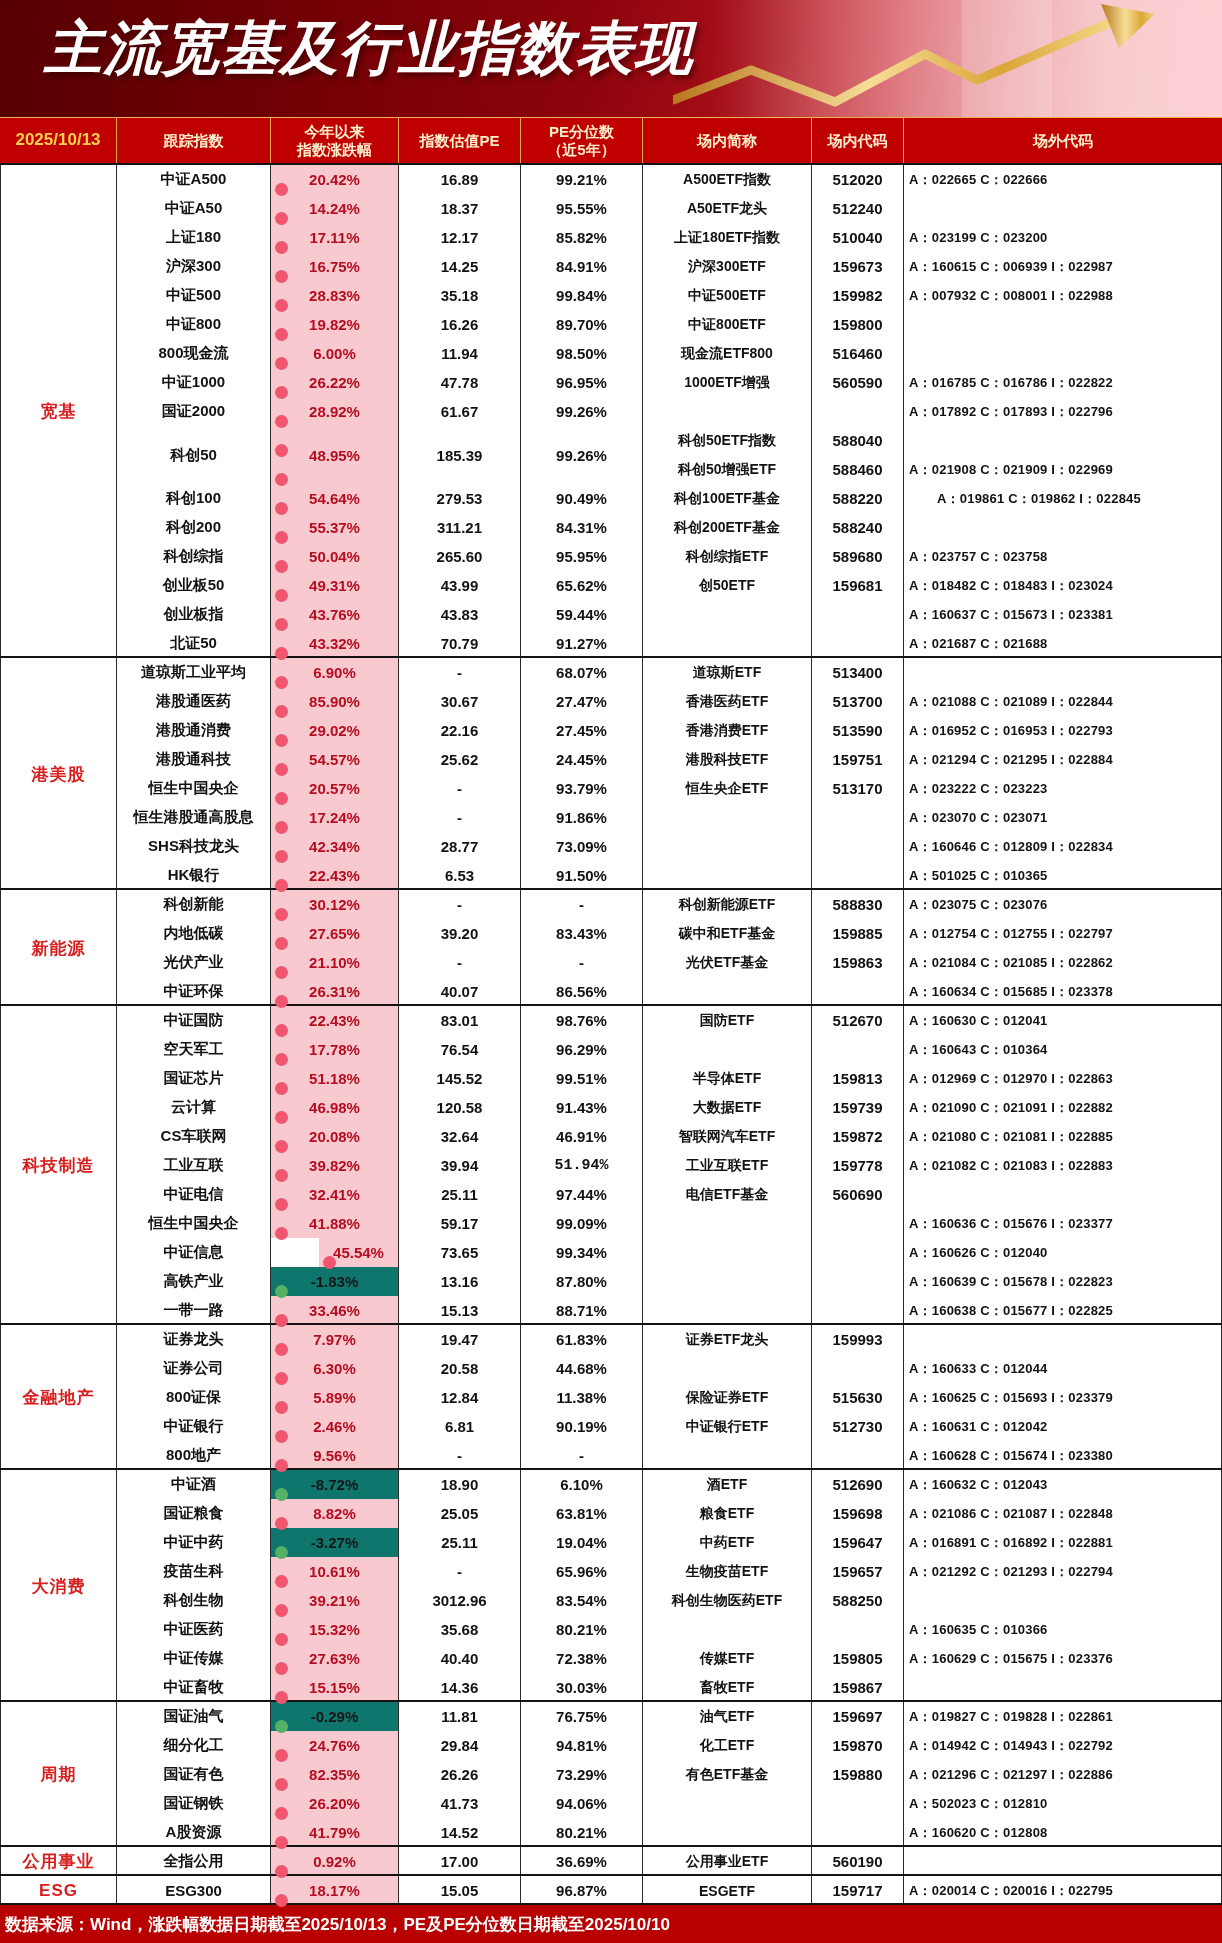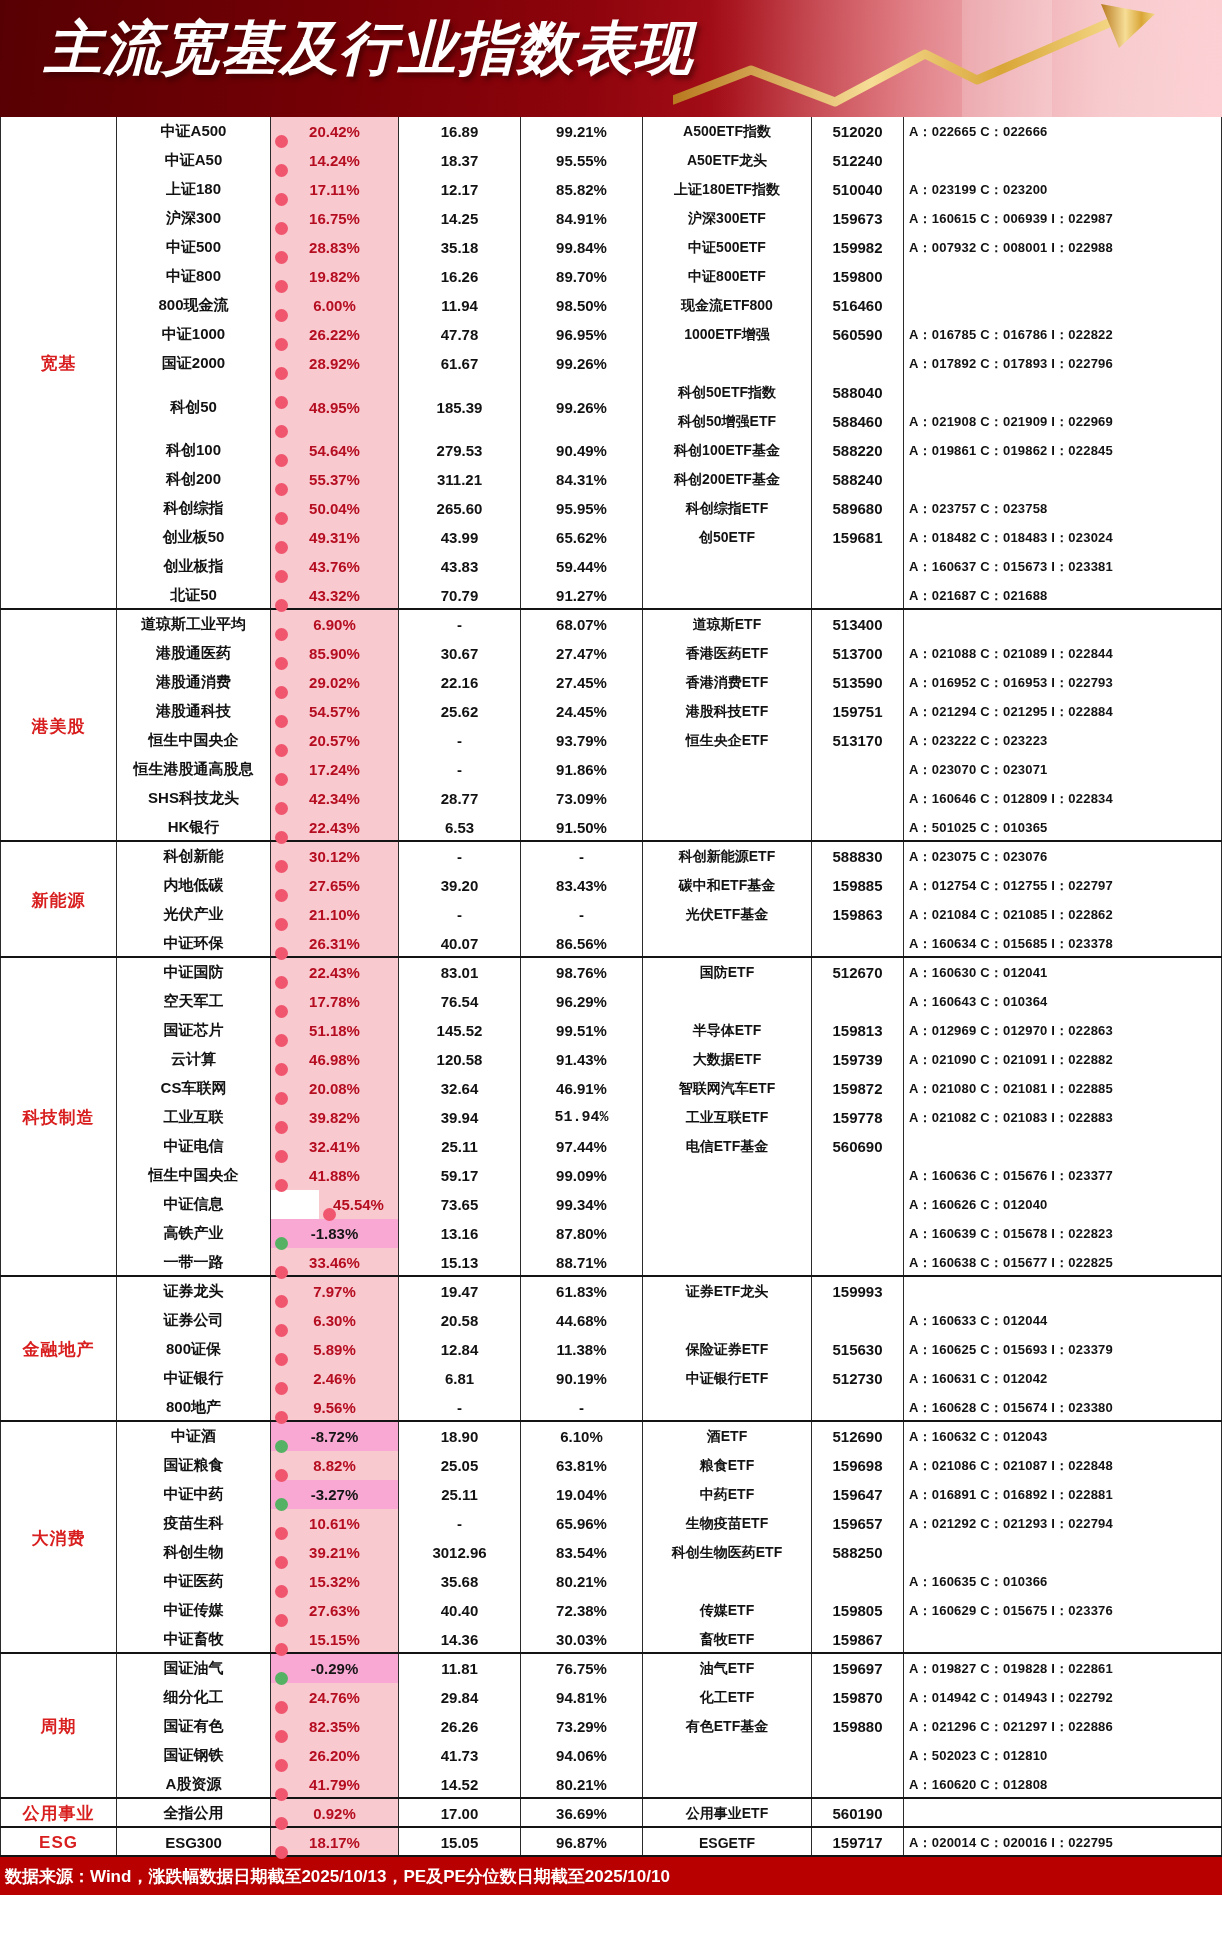--- a/index.html
+++ b/index.html
@@ -32,21 +32,21 @@
   .section { display:grid; grid-template-columns:117px 154px 128px 122px 122px 169px 92px 318px;
     grid-auto-rows:29px; position:relative; }
   .section::after { content:''; position:absolute; left:0; right:0; bottom:0; height:2px; background:#141414; }
 
   .cell { display:flex; align-items:center; justify-content:center;
     font-size:15px; color:#121212; border-right:1px solid #2b2b2b; }
   .cat  { grid-column:1; color:#d81e1e; font-weight:bold; font-size:17px; letter-spacing:1px;
     border-left:1px solid #2b2b2b; }
   .idx  { grid-column:2; font-weight:bold; }
   .chg  { grid-column:3; position:relative; font-weight:bold; color:#b50d20; background:#f9c9d0; }
-  .chg.neg { background:#f9a8d4; color:#161616; }
+  .chg.neg { background:#0f766e; color:#161616; }
   .pe   { grid-column:4; font-weight:bold; }
   .pct  { grid-column:5; font-weight:bold; }
   .abbr { grid-column:6; font-size:14px; font-weight:600; }
   .code { grid-column:7; font-weight:bold; }
   .otc  { grid-column:8; justify-content:flex-start; padding-left:5px;
     font-size:13px; font-weight:bold; letter-spacing:.2px; white-space:nowrap; }
   .dot { position:absolute; left:4px; width:13px; height:13px; border-radius:50%;
     background:#f0566e; z-index:2; }
   .dot.neg { background:#55b264; }
 
@@ -68,20 +68,32 @@
           <stop offset="0.45" stop-color="#f6dd96"></stop>
           <stop offset="0.75" stop-color="#d9a637"></stop>
           <stop offset="1" stop-color="#f3d684"></stop>
         </linearGradient>
       </defs>
       <polyline points="0,98 78,68 162,100 252,52 304,78 438,20" fill="none" stroke="url(#goldg)" stroke-width="9" stroke-linejoin="round" stroke-linecap="round"></polyline>
       <polygon points="428,2 482,12 446,46" fill="url(#goldg)"></polygon>
     </svg>
   </div>
 
+  <div class="thead">
+    <div class="th date">2025/10/13</div>
+    <div class="th">跟踪指数</div>
+    <div class="th">今年以来
+指数涨跌幅</div>
+    <div class="th">指数估值PE</div>
+    <div class="th">PE分位数
+（近5年）</div>
+    <div class="th">场内简称</div>
+    <div class="th">场内代码</div>
+    <div class="th">场外代码</div>
+  </div>
 
   <div class="tbody" id="tbody">
       <div class="section">
         <div class="cell cat" style="grid-row: 1 / span 17;">宽基</div>
         <div class="cell idx" style="grid-row: 1;">中证A500</div>
         <div class="cell chg" style="grid-row: 1;">20.42%<span class="dot" style="top: 18px;"></span></div>
         <div class="cell pe" style="grid-row: 1;">16.89</div>
         <div class="cell pct" style="grid-row: 1;">99.21%</div>
         <div class="cell abbr" style="grid-row: 1;">A500ETF指数</div>
         <div class="cell code" style="grid-row: 1;">512020</div>
@@ -151,21 +163,21 @@
         <div class="cell otc" style="grid-row: 10;"></div>
         <div class="cell abbr" style="grid-row: 11;">科创50增强ETF</div>
         <div class="cell code" style="grid-row: 11;">588460</div>
         <div class="cell otc" style="grid-row: 11;">A：021908  C：021909  I：022969</div>
         <div class="cell idx" style="grid-row: 12;">科创100</div>
         <div class="cell chg" style="grid-row: 12;">54.64%<span class="dot" style="top: 18px;"></span></div>
         <div class="cell pe" style="grid-row: 12;">279.53</div>
         <div class="cell pct" style="grid-row: 12;">90.49%</div>
         <div class="cell abbr" style="grid-row: 12;">科创100ETF基金</div>
         <div class="cell code" style="grid-row: 12;">588220</div>
-        <div class="cell otc" style="grid-row: 12;">A：019861  C：019862  I：022845</div>
+        <div class="cell otc" style="grid-row: 12; margin-left: 28px;">A：019861  C：019862  I：022845</div>
         <div class="cell idx" style="grid-row: 13;">科创200</div>
         <div class="cell chg" style="grid-row: 13;">55.37%<span class="dot" style="top: 18px;"></span></div>
         <div class="cell pe" style="grid-row: 13;">311.21</div>
         <div class="cell pct" style="grid-row: 13;">84.31%</div>
         <div class="cell abbr" style="grid-row: 13;">科创200ETF基金</div>
         <div class="cell code" style="grid-row: 13;">588240</div>
         <div class="cell otc" style="grid-row: 13;"></div>
         <div class="cell idx" style="grid-row: 14;">科创综指</div>
         <div class="cell chg" style="grid-row: 14;">50.04%<span class="dot" style="top: 18px;"></span></div>
         <div class="cell pe" style="grid-row: 14;">265.60</div>

